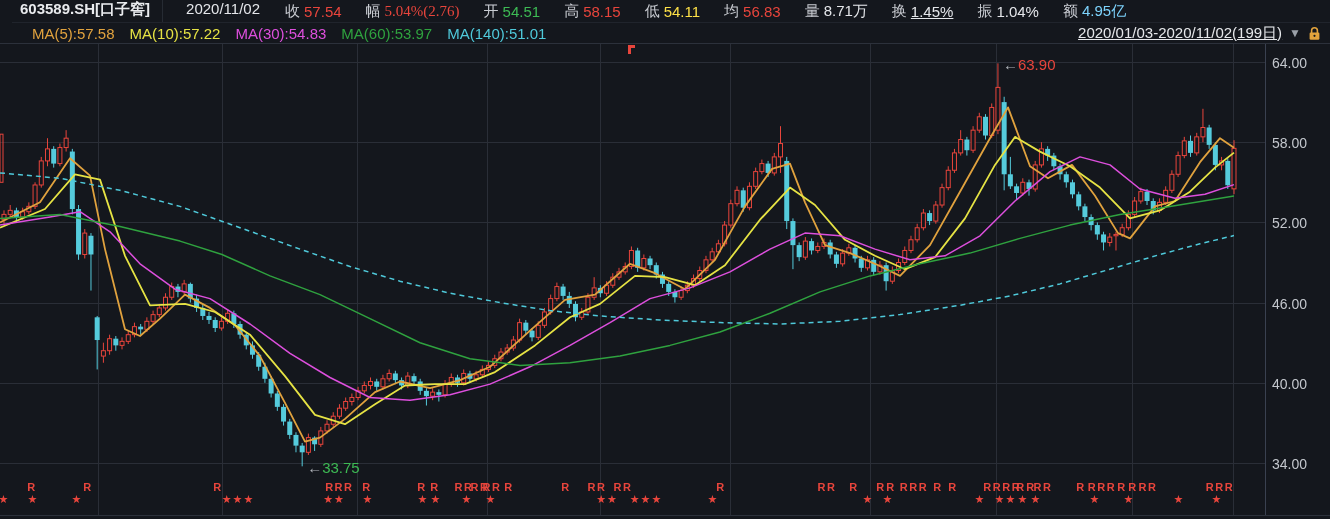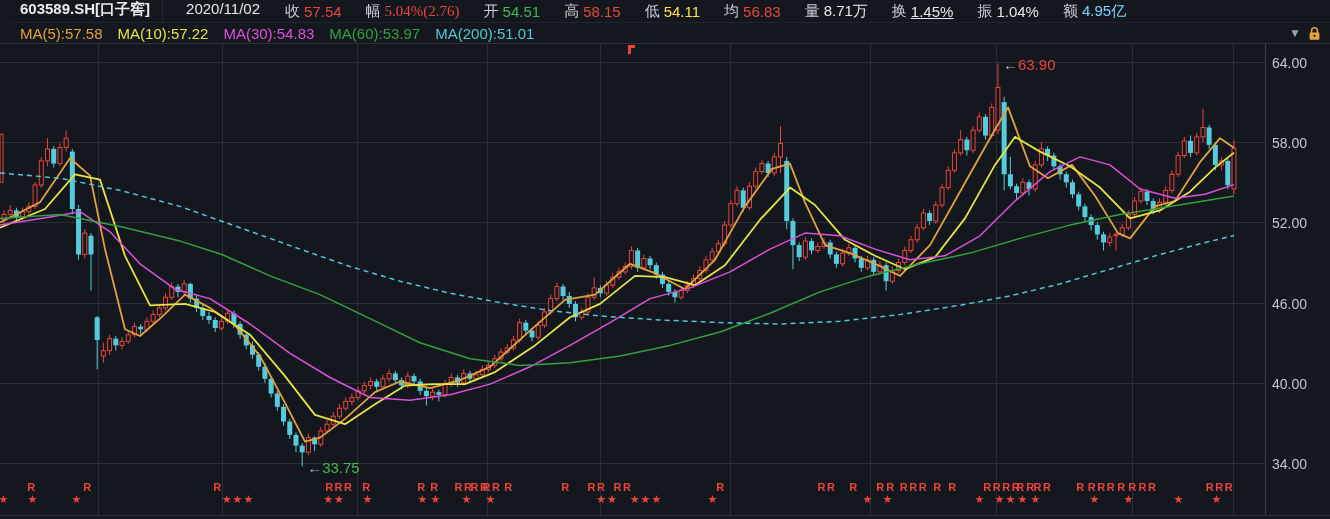--- a/index.html
+++ b/index.html
@@ -570,27 +570,28 @@
         <span style="color: rgb(228, 230, 234);">1.04%</span>
       </span>
     <span class="stat">
         <span class="lab">额</span>
         <span style="color: #7dd3fc;">4.95亿</span>
       </span>
   </div>
 
   <div class="hrow" id="row2">
     <div class="left">
-      <span class="ma-item" style="color: rgb(224, 162, 62);">MA(5):57.58</span>
+      <span class="ma-item" style="color: rgb(224, 162, 62); margin-left: 12px;">MA(5):57.58</span>
       <span class="ma-item" style="color: rgb(230, 227, 68);">MA(10):57.22</span>
       <span class="ma-item" style="color: rgb(221, 79, 221);">MA(30):54.83</span>
       <span class="ma-item" style="color: rgb(47, 162, 63);">MA(60):53.97</span>
-      <span class="ma-item" style="color: rgb(79, 201, 218);">MA(200):51.01</span>
+      <span class="ma-item" style="color: rgb(79, 201, 218);">MA(140):51.01</span>
     </div>
     <div class="right">
+      <span class="range-text">2020/01/03-2020/11/02(199日)</span>
       <span class="tri">▼</span>
       <span class="lock">
         <svg width="13" height="15" viewBox="0 0 13 15">
           <path d="M3.6 7V4.6a2.9 2.9 0 0 1 5.8 0V7" fill="none" stroke="#e2a33c" stroke-width="1.6"></path>
           <rect x="1.6" y="6.6" width="9.8" height="7.2" rx="1.2" fill="#e2a33c"></rect>
           <circle cx="6.5" cy="9.8" r="1.1" fill="#14171d"></circle>
         </svg>
       </span>
     </div>
   </div>

